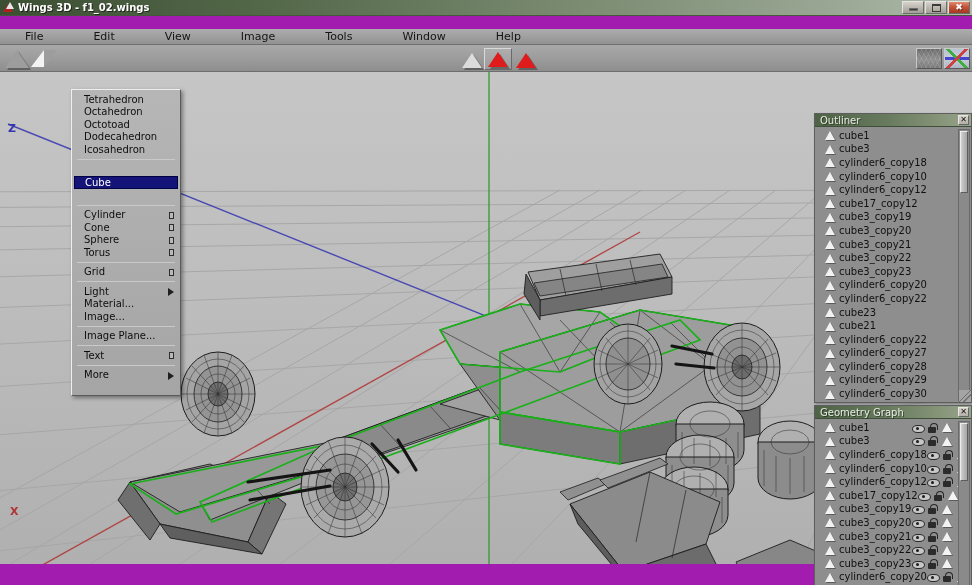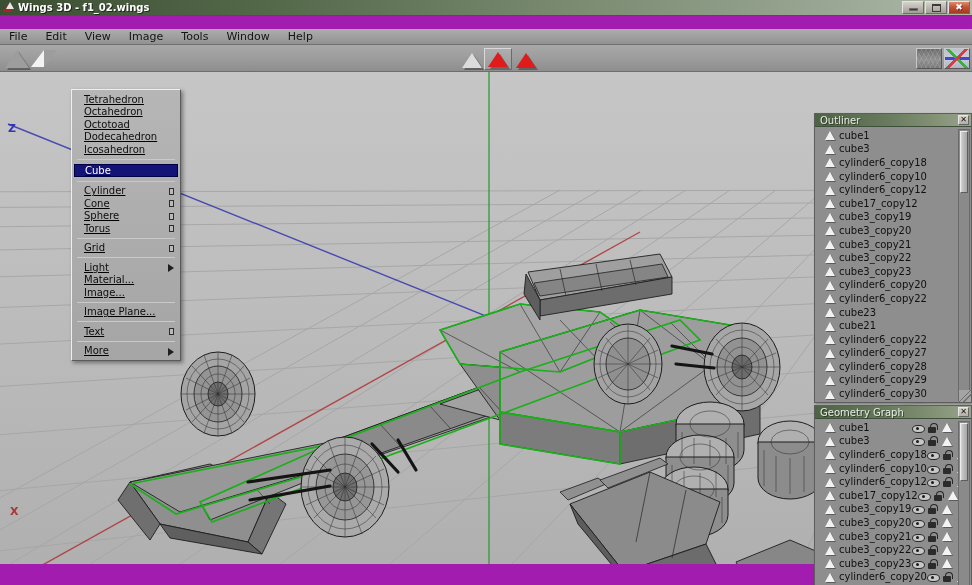--- a/index.html
+++ b/index.html
@@ -77,21 +77,21 @@
   }
 
   
   #menubar {
     position: absolute; left: 0; top: 29px; width: 972px; height: 16px;
     background: linear-gradient(to bottom, #adadad 0%, #a0a0a0 50%, #919191 100%);
     border-bottom: 1px solid #707070;
     display: flex; align-items: center;
   }
   .menu-item {
-    font-size: 11px; color: #141414; padding: 0 9px; line-height: 15px;
+    font-size: 11px; color: #141414; padding: 0 25px; line-height: 15px;
     cursor: default; height: 15px;
   }
 
   
   #toolbar {
     position: absolute; left: 0; top: 45px; width: 972px; height: 27px;
     background: linear-gradient(to bottom, #a8a8a8 0%, #9e9e9e 45%, #8e8e8e 100%);
     border-bottom: 1px solid #6e6e6e;
   }
   .tri-btn {
@@ -271,37 +271,36 @@
   }
 
   
   #ctxmenu {
     position: absolute;
     left: 71px; top: 89px; width: 110px;
     background: linear-gradient(to bottom, #b6b6b6 0%, #adadad 50%, #a5a5a5 100%);
     border: 1px solid #efefef;
     border-right-color: #5a5a5a; border-bottom-color: #5a5a5a;
     box-shadow: 2px 2px 4px rgba(0,0,0,0.4);
-    padding: 3px 0 3px 0;
-    text-decoration: underline;
+    padding: 3px 0 14px 0;
   }
   .ctx-item {
     position: relative;
     height: 12.5px;
     display: flex; align-items: center;
     padding-left: 12px; padding-right: 6px;
     font-size: 10px; color: #0d0d0d;
     white-space: nowrap;
     cursor: default;
   }
   .ctx-item.selected {
     background: #141478;
     color: #ffffff;
     border: 1px solid #000044;
-    margin: 4px 2px;
+    margin: 16px 2px;
     padding-left: 10px;
     height: 13px;
   }
   .ctx-sep {
     height: 1px;
     margin: 3px 5px 3px 5px;
     background: #8a8a8a;
     border-bottom: 1px solid #c9c9c9;
   }
   .ctx-opt {

